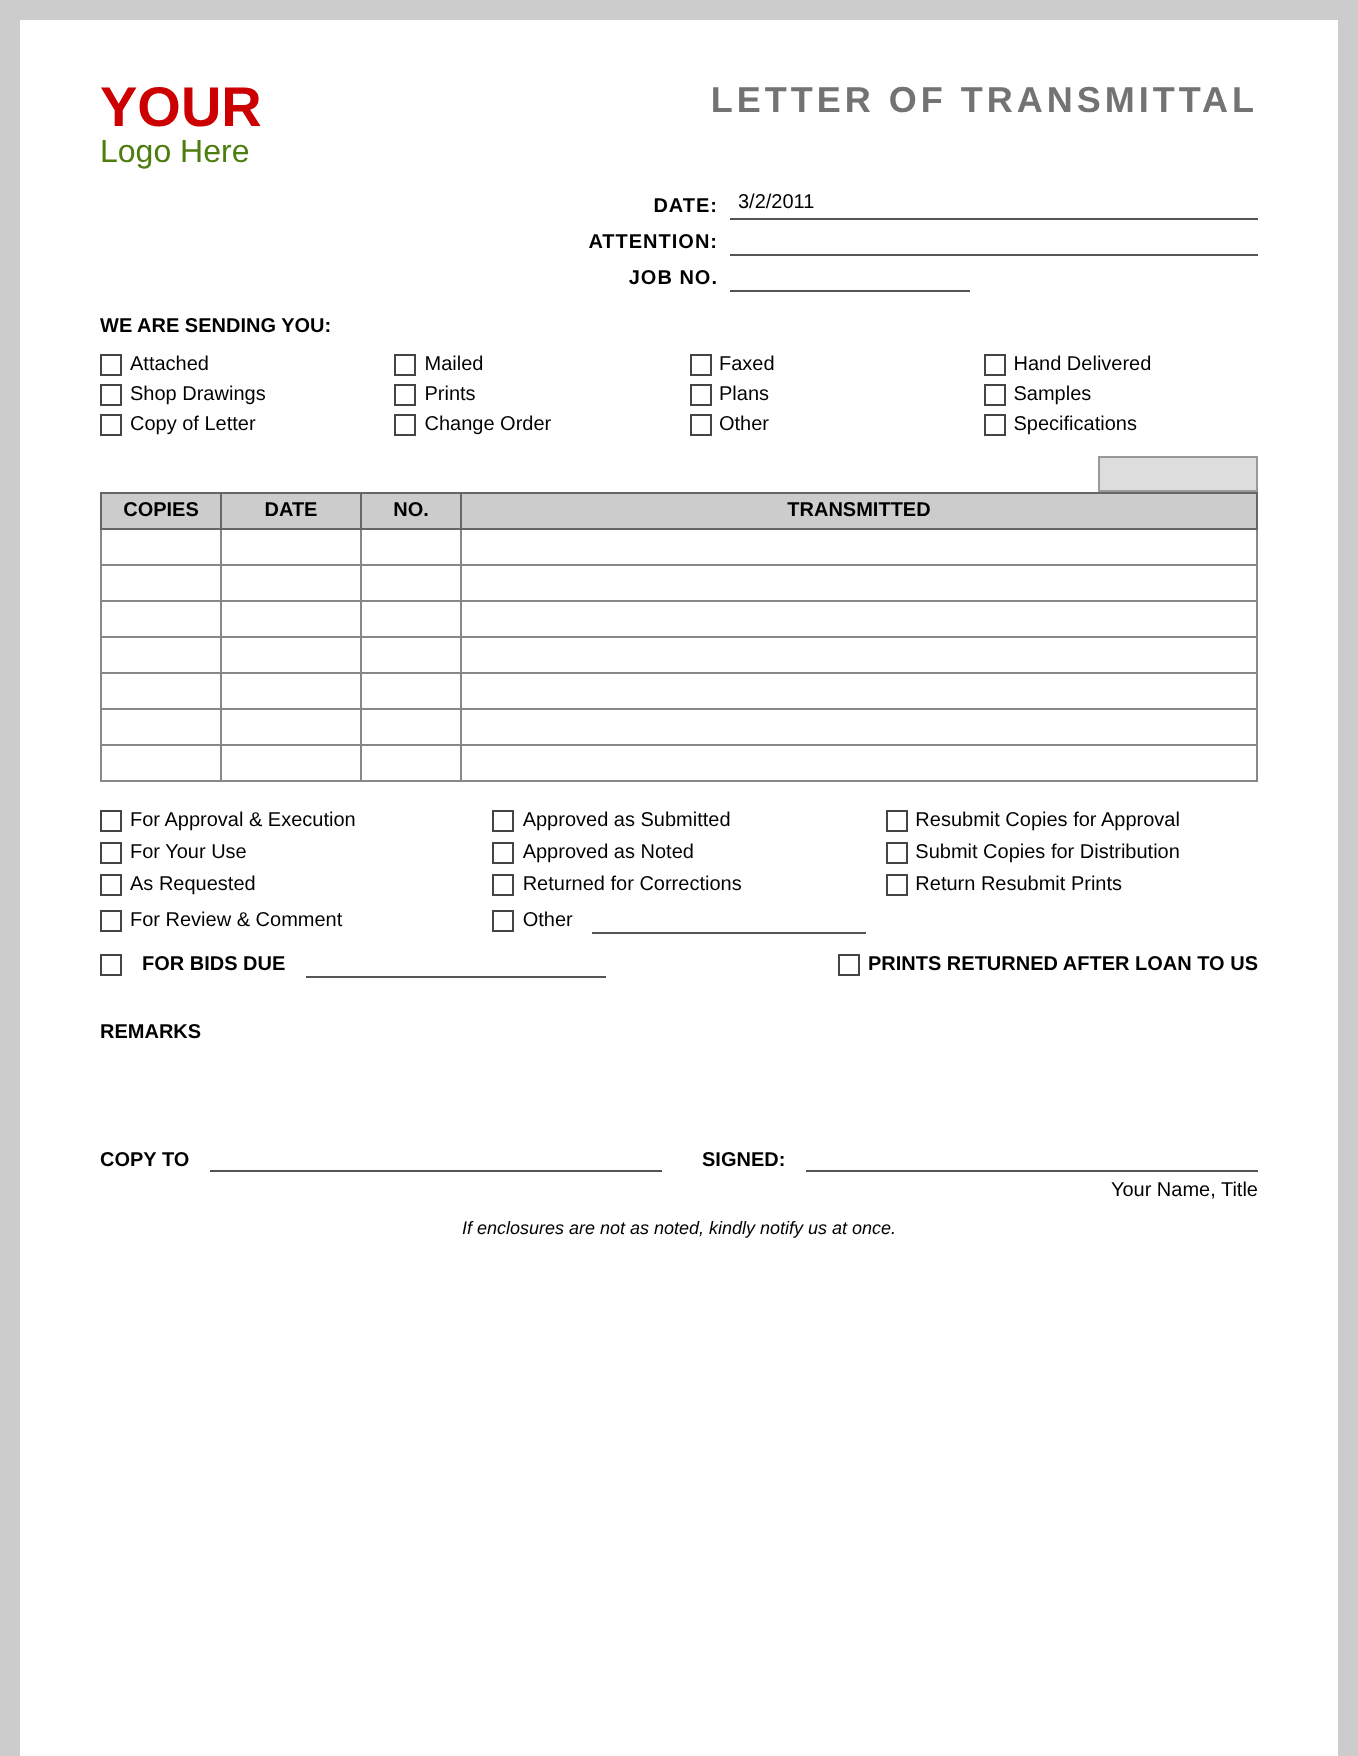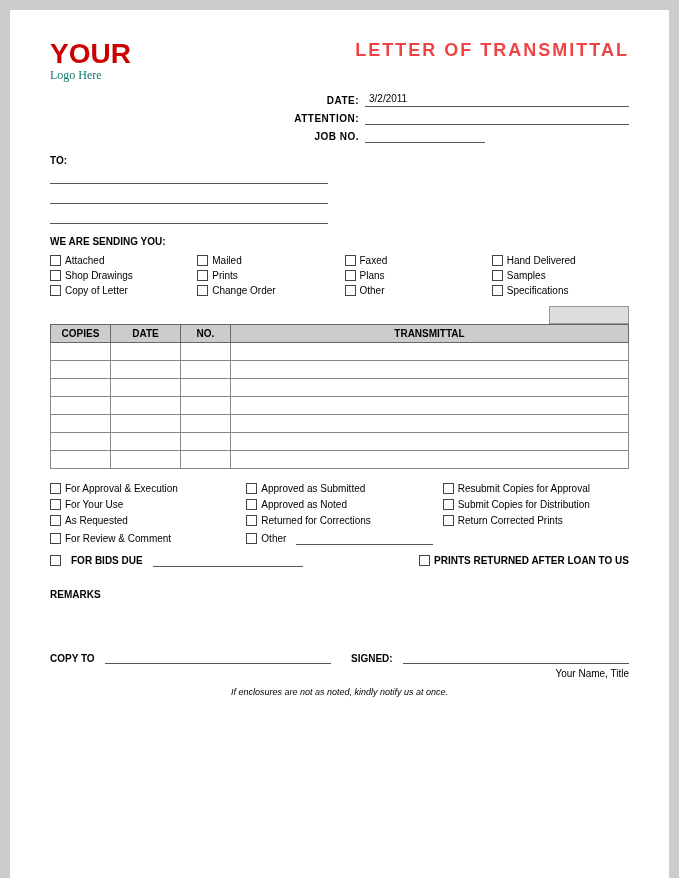--- a/index.html
+++ b/index.html
@@ -31,32 +31,31 @@
       flex-direction: column;
       align-items: flex-start;
     }
     .logo-your {
       font-size: 28px;
       font-weight: bold;
       color: #cc0000;
       line-height: 1;
     }
     .logo-sub {
-      font-size: 12px;
-      color: #0f766e;
-      font-family: Liberation Serif, serif;
+      font-size: 16px;
+      color: #4d7c0f;
     }
     .title-area {
       text-align: center;
     }
     .title-area h1 {
       font-size: 18px;
       font-weight: bold;
       letter-spacing: 2px;
-      color: #ef4444;
+      color: #737373;
     }
     .field-row {
       display: flex;
       align-items: center;
       margin-bottom: 4px;
     }
     .field-label {
       font-weight: bold;
       font-size: 10px;
       min-width: 70px;
@@ -267,26 +266,20 @@
         <span class="field-label">ATTENTION:</span>
         <span class="field-line"></span>
       </div>
       <div class="field-row">
         <span class="field-label">JOB NO.</span>
         <span class="field-line" style="max-width:110px;"></span>
       </div>
     </div>
   </div>
 
-  <div class="left-fields" style="width:48%; margin-bottom:12px;">
-    <div class="to-label">TO:</div>
-    <div class="to-line"></div>
-    <div class="to-line"></div>
-    <div class="to-line"></div>
-  </div>
 
   <div class="section-header">WE ARE SENDING YOU:</div>
 
   <div class="checkboxes-grid">
     <div class="checkbox-item">
       <span class="checkbox-box"></span>
       <span>Attached</span>
     </div>
     <div class="checkbox-item">
       <span class="checkbox-box"></span>
@@ -337,21 +330,21 @@
   <div class="table-header-row">
     <button class="small-button"></button>
   </div>
 
   <table class="data-table">
     <thead>
       <tr>
         <th class="col-copies">COPIES</th>
         <th class="col-date">DATE</th>
         <th class="col-no">NO.</th>
-        <th class="col-desc">TRANSMITTAL</th>
+        <th class="col-desc">TRANSMITTED</th>
       </tr>
     </thead>
     <tbody>
       <tr>
           <td></td>
           <td></td>
           <td></td>
           <td></td>
         </tr>
       <tr>
@@ -422,21 +415,21 @@
     <div class="transmitted-item">
       <span class="checkbox-box"></span>
       <span>As Requested</span>
     </div>
     <div class="transmitted-item">
       <span class="checkbox-box"></span>
       <span>Returned for Corrections</span>
     </div>
     <div class="transmitted-item">
       <span class="checkbox-box"></span>
-      <span>Return Corrected Prints</span>
+      <span>Return Resubmit Prints</span>
     </div>
     <div class="transmitted-item">
       <span class="checkbox-box"></span>
       <span>For Review &amp; Comment</span>
     </div>
     <div class="transmitted-item">
       <span class="checkbox-box"></span>
       <span>Other</span>
       <span style="border-bottom:1px solid #555;flex:1;display:inline-block;height:14px;margin-left:6px;"></span>
     </div>

